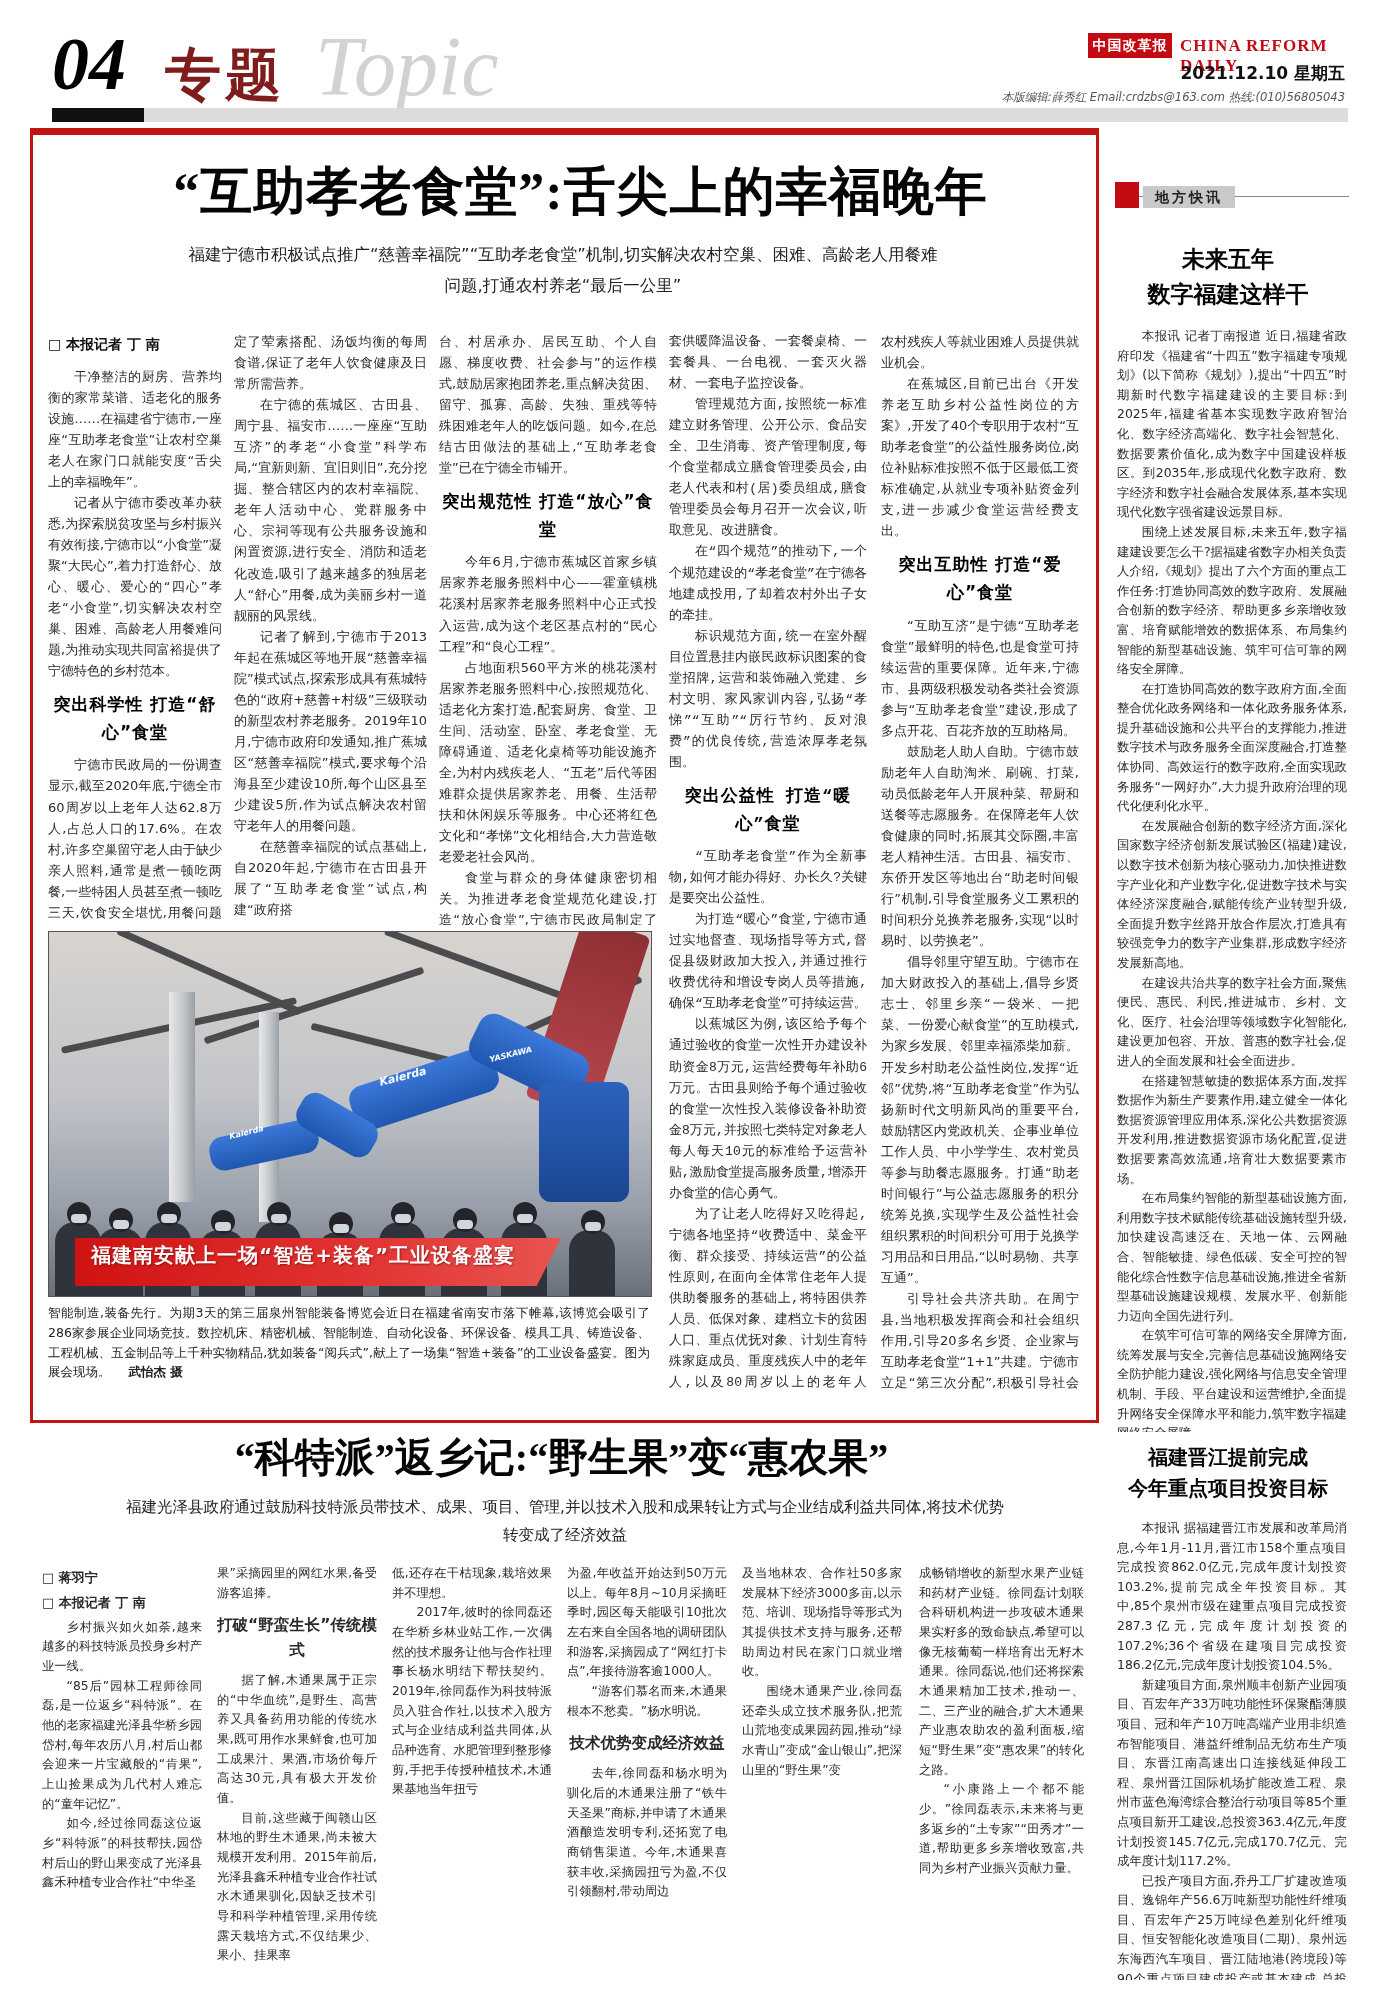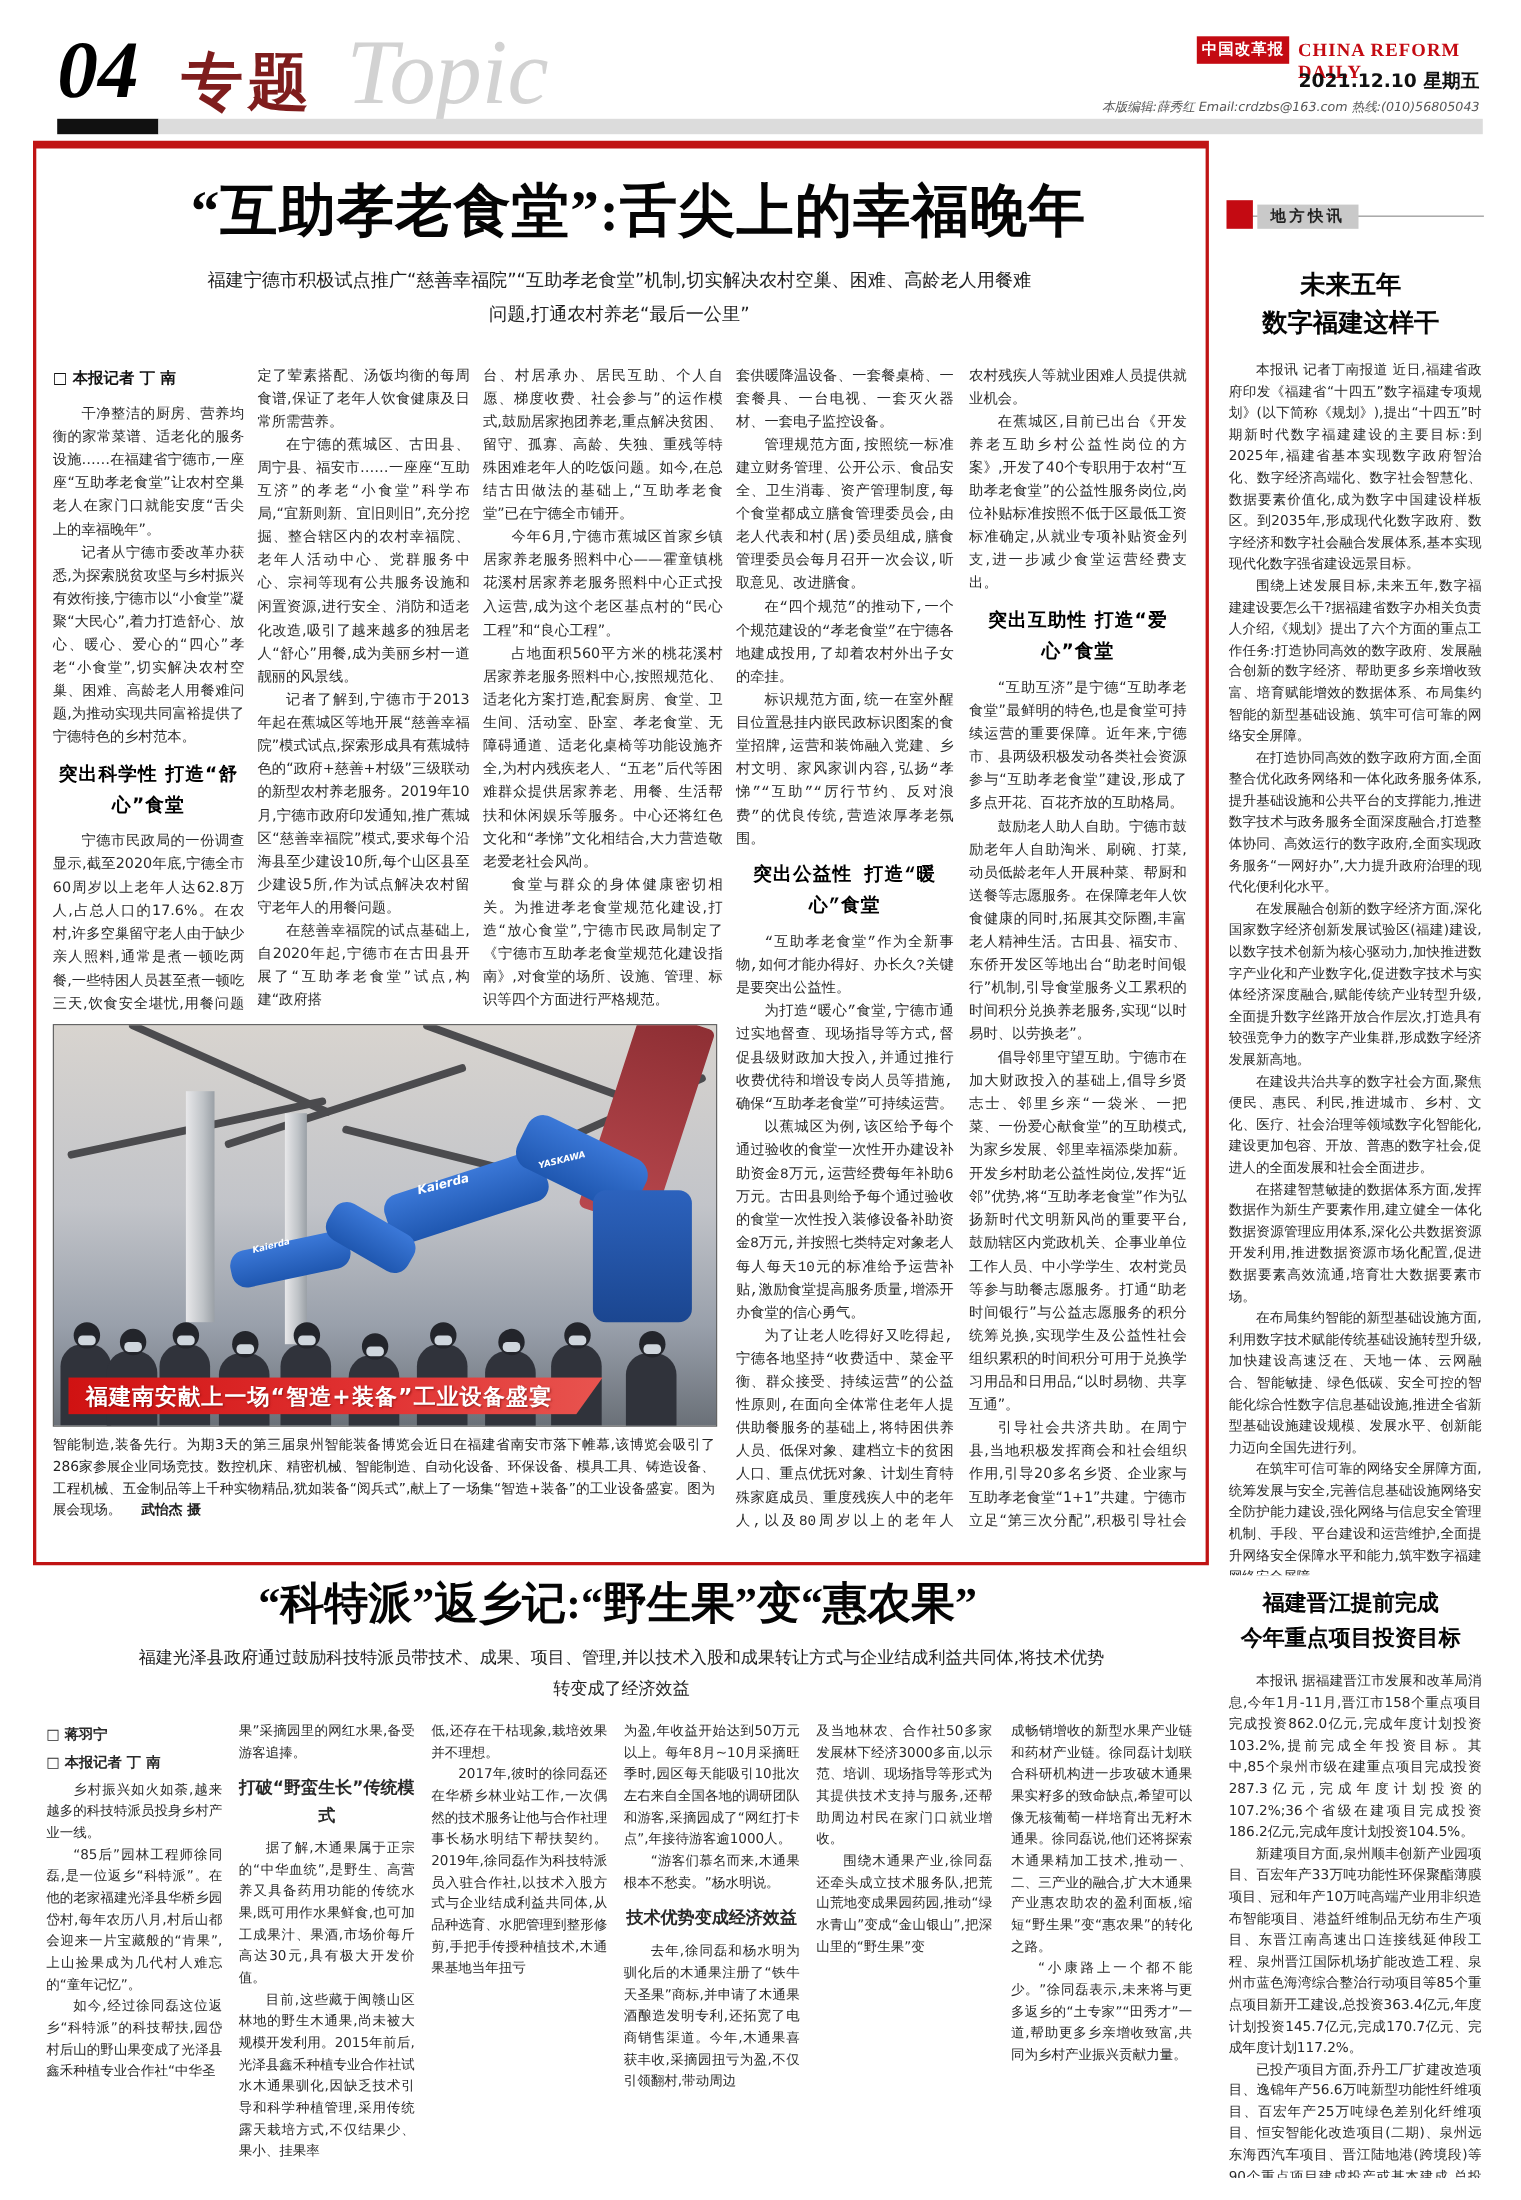--- a/index.html
+++ b/index.html
@@ -60,21 +60,21 @@
   .r2 .a2{left:86px;top:4px;width:84px;height:38px;transform:rotate(30deg);}
   .robot-label{position:absolute;color:#fff;font-weight:bold;font-size:11px;font-style:italic;transform:rotate(-14deg);}
   .robot-label.small{font-size:8px;}
   .crowd{position:absolute;left:0;bottom:0;width:100%;height:96px;}
   .person{position:absolute;bottom:0;width:46px;height:74px;background:#30333b;border-radius:20px 20px 0 0;}
   .person:before{content:"";position:absolute;left:12px;top:-20px;width:24px;height:24px;border-radius:50%;background:#23252b;}
   .person:after{content:"";position:absolute;left:16px;top:-8px;width:16px;height:9px;border-radius:4px;background:#cfd6dd;}
   .p1{left:6px;} .p2{left:48px;bottom:-6px;} .p3{left:96px;} .p4{left:150px;bottom:-8px;}
   .p5{left:206px;} .p6{left:268px;bottom:-10px;} .p7{left:330px;} .p8{left:392px;bottom:-6px;}
   .p9{left:452px;} .p10{left:520px;bottom:-8px;}
-  .ribbon{position:absolute;left:13px;bottom:10px;width:470px;height:34px;
+  .ribbon{position:absolute;left:26px;bottom:10px;width:470px;height:48px;
           background:linear-gradient(90deg,#d01212,#e23434 60%,#e8544f);
           clip-path:polygon(0 0,100% 0,95% 100%,0 100%);
           color:#fff;font-weight:900;font-size:20px;line-height:34px;padding-left:16px;letter-spacing:1px;
           text-shadow:1px 1px 2px rgba(100,0,0,.6);}
   .photo-caption{position:absolute;left:15px;top:1168px;width:602px;height:96px;overflow:hidden;
                  font-size:12.5px;line-height:1.58;text-align:justify;color:#222;}
   .photo-caption .credit{font-weight:bold;margin-left:14px;}
   
   .art2{position:absolute;left:30px;top:1422px;width:1063px;height:574px;}
   .a2-headline{position:absolute;left:0;top:8px;width:100%;text-align:center;
@@ -135,20 +135,21 @@
 
     <div class="col c2">
       <p style="text-indent:0">定了荤素搭配、汤饭均衡的每周食谱,保证了老年人饮食健康及日常所需营养。</p>
       <p>在宁德的蕉城区、古田县、周宁县、福安市……一座座“互助互济”的孝老“小食堂”科学布局,“宜新则新、宜旧则旧”,充分挖掘、整合辖区内的农村幸福院、老年人活动中心、党群服务中心、宗祠等现有公共服务设施和闲置资源,进行安全、消防和适老化改造,吸引了越来越多的独居老人“舒心”用餐,成为美丽乡村一道靓丽的风景线。</p>
       <p>记者了解到,宁德市于2013年起在蕉城区等地开展“慈善幸福院”模式试点,探索形成具有蕉城特色的“政府+慈善+村级”三级联动的新型农村养老服务。2019年10月,宁德市政府印发通知,推广蕉城区“慈善幸福院”模式,要求每个沿海县至少建设10所,每个山区县至少建设5所,作为试点解决农村留守老年人的用餐问题。</p>
       <p>在慈善幸福院的试点基础上,自2020年起,宁德市在古田县开展了“互助孝老食堂”试点,构建“政府搭</p>
     </div>
 
     <div class="col c3">
       <p style="text-indent:0">台、村居承办、居民互助、个人自愿、梯度收费、社会参与”的运作模式,鼓励居家抱团养老,重点解决贫困、留守、孤寡、高龄、失独、重残等特殊困难老年人的吃饭问题。如今,在总结古田做法的基础上,“互助孝老食堂”已在宁德全市铺开。</p>
+      <div class="sh">突出规范性 打造“放心”食堂</div>
       <p>今年6月,宁德市蕉城区首家乡镇居家养老服务照料中心——霍童镇桃花溪村居家养老服务照料中心正式投入运营,成为这个老区基点村的“民心工程”和“良心工程”。</p>
       <p>占地面积560平方米的桃花溪村居家养老服务照料中心,按照规范化、适老化方案打造,配套厨房、食堂、卫生间、活动室、卧室、孝老食堂、无障碍通道、适老化桌椅等功能设施齐全,为村内残疾老人、“五老”后代等困难群众提供居家养老、用餐、生活帮扶和休闲娱乐等服务。中心还将红色文化和“孝悌”文化相结合,大力营造敬老爱老社会风尚。</p>
       <p>食堂与群众的身体健康密切相关。为推进孝老食堂规范化建设,打造“放心食堂”,宁德市民政局制定了《宁德市互助孝老食堂规范化建设指南》,对食堂的场所、设施、管理、标识等四个方面进行严格规范。</p>
 
     </div>
 
     <div class="col c4">
       <p style="text-indent:0">套供暖降温设备、一套餐桌椅、一套餐具、一台电视、一套灭火器材、一套电子监控设备。</p>
       <p>管理规范方面,按照统一标准建立财务管理、公开公示、食品安全、卫生消毒、资产管理制度,每个食堂都成立膳食管理委员会,由老人代表和村(居)委员组成,膳食管理委员会每月召开一次会议,听取意见、改进膳食。</p>
       <p>在“四个规范”的推动下,一个个规范建设的“孝老食堂”在宁德各地建成投用,了却着农村外出子女的牵挂。</p>

